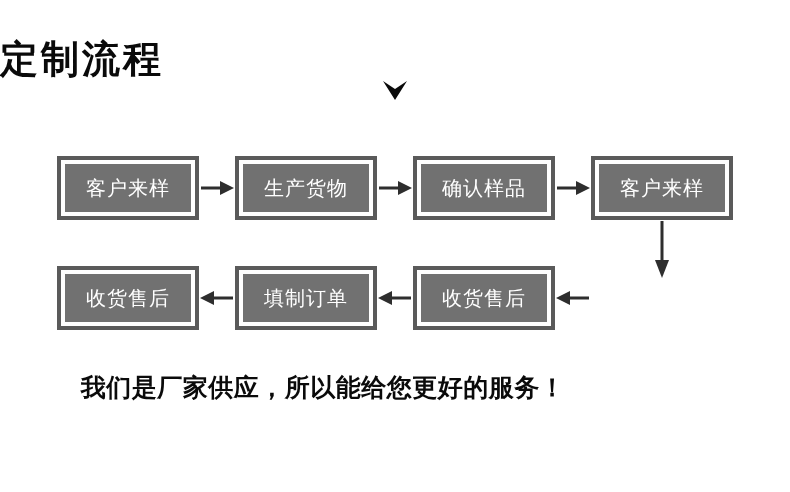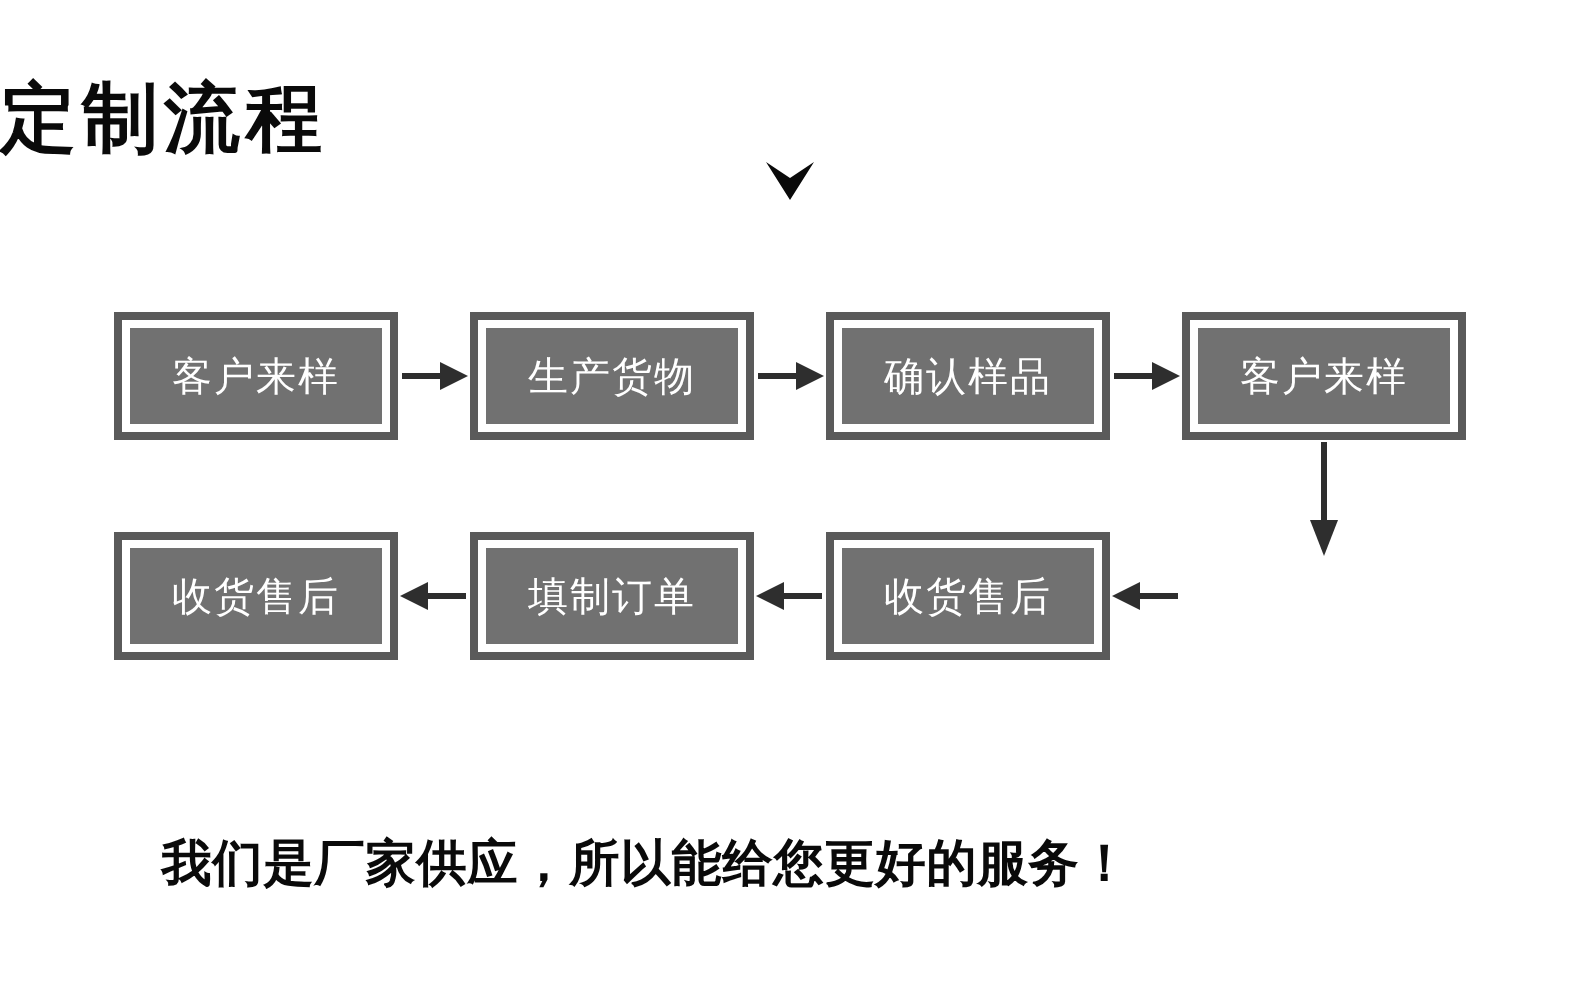--- a/index.html
+++ b/index.html
@@ -59,21 +59,20 @@
   .varrow{
     position:absolute;top:221px;left:654px;
     width:16px;height:58px;
   }
   .footer{
     position:absolute;top:371px;left:0;width:646px;
     text-align:center;
     font-size:25px;font-weight:bold;
     color:var(--heading-text);
     letter-spacing:0.5px;
-    margin-top:44px;
   }
 </style>
 </head>
 <body>
 
 <div class="canvas">
 
   <div class="title">定制流程</div>
 
   <svg class="title-chevron" viewBox="0 0 26 20" aria-hidden="true">

